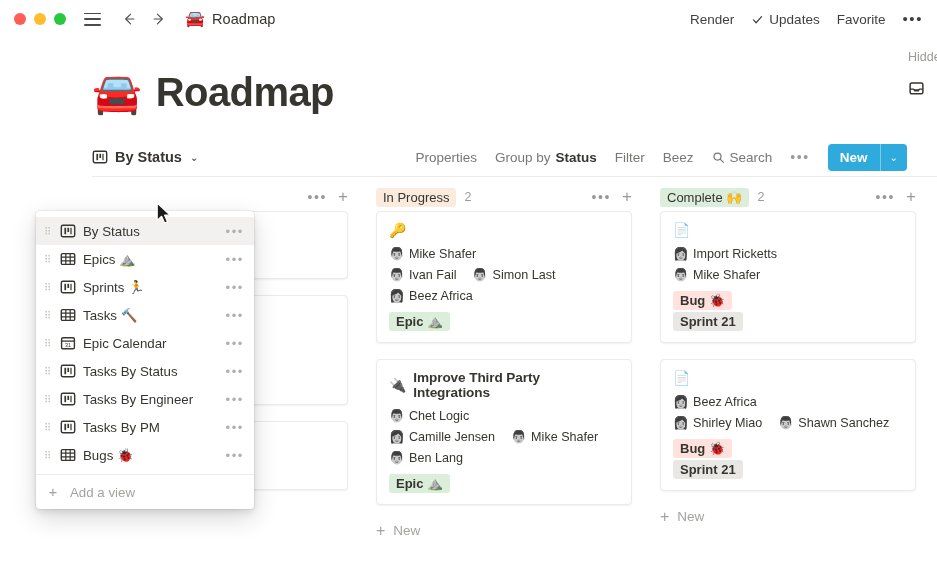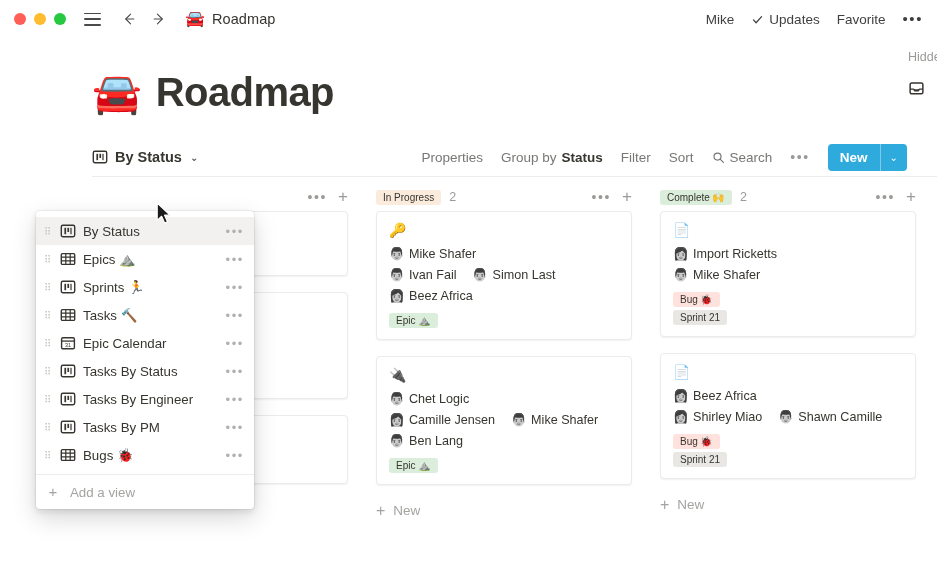--- a/index.html
+++ b/index.html
@@ -87,21 +87,21 @@
     gap: 28px;
     height: 400px;
   }
   .col { width: 256px; flex: 0 0 256px; }
   .col-head {
     display: flex; align-items: center;
     height: 34px; gap: 8px;
     padding-top: 6px;
   }
   .chip {
-    font-size: 10px; padding: 2px 7px; border-radius: 3px;
+    font-size: 13px; padding: 2px 7px; border-radius: 3px;
     display: inline-flex; align-items: center; gap: 4px; white-space: nowrap;
   }
   .col-count { font-size: 12.5px; color: #9b9a97; }
   .col-head-actions { margin-left: auto; display: flex; align-items: center; gap: 11px; color: #9b9a97; }
   .col-head-actions .d { letter-spacing: 1.6px; font-size: 14px; cursor: pointer; }
   .col-head-actions .p { font-size: 17px; line-height: 14px; cursor: pointer; font-weight: 300; }
 
   .card {
     background: #fff;
     border: 1px solid #ebebea;
@@ -111,21 +111,21 @@
     margin-bottom: 16px;
     cursor: pointer;
   }
   .card-title { display: flex; align-items: center; gap: 7px; font-weight: bold; font-size: 13.6px; margin-bottom: 9px; letter-spacing: -.1px; }
   .card-title .temoji { font-size: 14px; }
   .people-row { display: flex; align-items: center; gap: 7px; margin-bottom: 7px; flex-wrap: nowrap; }
   .person { display: flex; align-items: center; gap: 6px; font-size: 12.6px; color: #37352f; white-space: nowrap; }
   .person + .person { margin-left: 9px; }
   .av { font-size: 12.5px; line-height: 1; width: 14px; text-align: center; filter: grayscale(1); }
   .tags { margin-top: 4px; }
-  .tags .chip { margin-right: 5px; margin-top: 2px; }
+  .tags .chip { margin-right: 5px; margin-top: 2px; font-weight: bold; }
 
   .col-footer { display: flex; align-items: center; gap: 8px; color: #a4a3a0; font-size: 13.5px; cursor: pointer; padding-top: 2px; }
   .col-footer .plus { font-size: 16px; font-weight: 300; line-height: 12px; }
 
   
   .hidden-col { position: absolute; left: 908px; top: 0; width: 120px; }
   .hidden-label { font-size: 12.5px; color: #9b9a97; padding-top: 12px; }
   .hidden-card { margin-top: 16px; }
 
   
@@ -183,21 +183,21 @@
     <svg class="arrow" viewBox="0 0 20 20" fill="none" stroke="#4b4b4b" stroke-width="1.4">
       <path d="M8 4 L14 10 L8 16" stroke-linecap="round" stroke-linejoin="round"></path>
       <path d="M14 10 H4" stroke-linecap="round"></path>
     </svg>
   </div>
 
   <span class="doc-emoji">🚘</span>
   <span class="doc-title">Roadmap</span>
 
   <div class="tb-right">
-    <span class="item">Mike</span>
+    <span class="item">Render</span>
     <span class="item">
       <svg width="13" height="13" viewBox="0 0 16 16" fill="none" stroke="#3f3f3f" stroke-width="1.5">
         <path d="M3 8.5 L6.3 12 L13 4.5" stroke-linecap="round" stroke-linejoin="round"></path>
       </svg>
       <span>Updates</span>
     </span>
     <span class="item">Favorite</span>
     <span class="item tb-dots">•••</span>
   </div>
 </div>
@@ -221,21 +221,21 @@
       <span class="view-chevron">⌄</span>
     </div>
 
     <div class="viewbar-right">
       <span class="vb">Properties</span>
       <span class="vb">
         <span>Group by</span>
         <b>Status</b>
       </span>
       <span class="vb">Filter</span>
-      <span class="vb">Sort</span>
+      <span class="vb">Beez</span>
       <span class="vb">
         <svg width="13" height="13" viewBox="0 0 16 16" fill="none" stroke="#787774" stroke-width="1.5">
           <circle cx="6.8" cy="6.8" r="4.3"></circle>
           <path d="M10 10 L14 14" stroke-linecap="round"></path>
         </svg>
         <span>Search</span>
       </span>
       <span class="vb vb-dots">•••</span>
       <span class="new-btn">
         <span class="lbl">New</span>
@@ -310,20 +310,21 @@
             <span class="person">
               <span class="av">👩</span>
               <span>Beez Africa</span>
             </span>
           </div>
           <div class="tags"><span class="chip" style="background: rgb(219, 237, 219); display: inline-flex;">Epic ⛰️</span></div>
         </div>
         <div class="card">
           <div class="card-title">
             <span class="temoji">🔌</span>
+            <span>Improve Third Party Integrations</span>
           </div>
           <div class="people-row">
             <span class="person">
               <span class="av">👨</span>
               <span>Chet Logic</span>
             </span>
           </div>
           <div class="people-row">
             <span class="person">
               <span class="av">👩</span>
@@ -384,21 +385,21 @@
               <span>Beez Africa</span>
             </span>
           </div>
           <div class="people-row">
             <span class="person">
               <span class="av">👩</span>
               <span>Shirley Miao</span>
             </span>
             <span class="person">
               <span class="av">👨</span>
-              <span>Shawn Camille</span>
+              <span>Shawn Sanchez</span>
             </span>
           </div>
           <div class="tags"><span class="chip" style="background: rgb(255, 226, 221); display: inline-flex;">Bug 🐞</span><br><span class="chip" style="background: rgb(232, 231, 228); display: inline-flex;">Sprint 21</span></div>
         </div>
         <div class="col-footer">
           <span class="plus">+</span>
           <span>New</span>
         </div>
       </div>
     </div>

